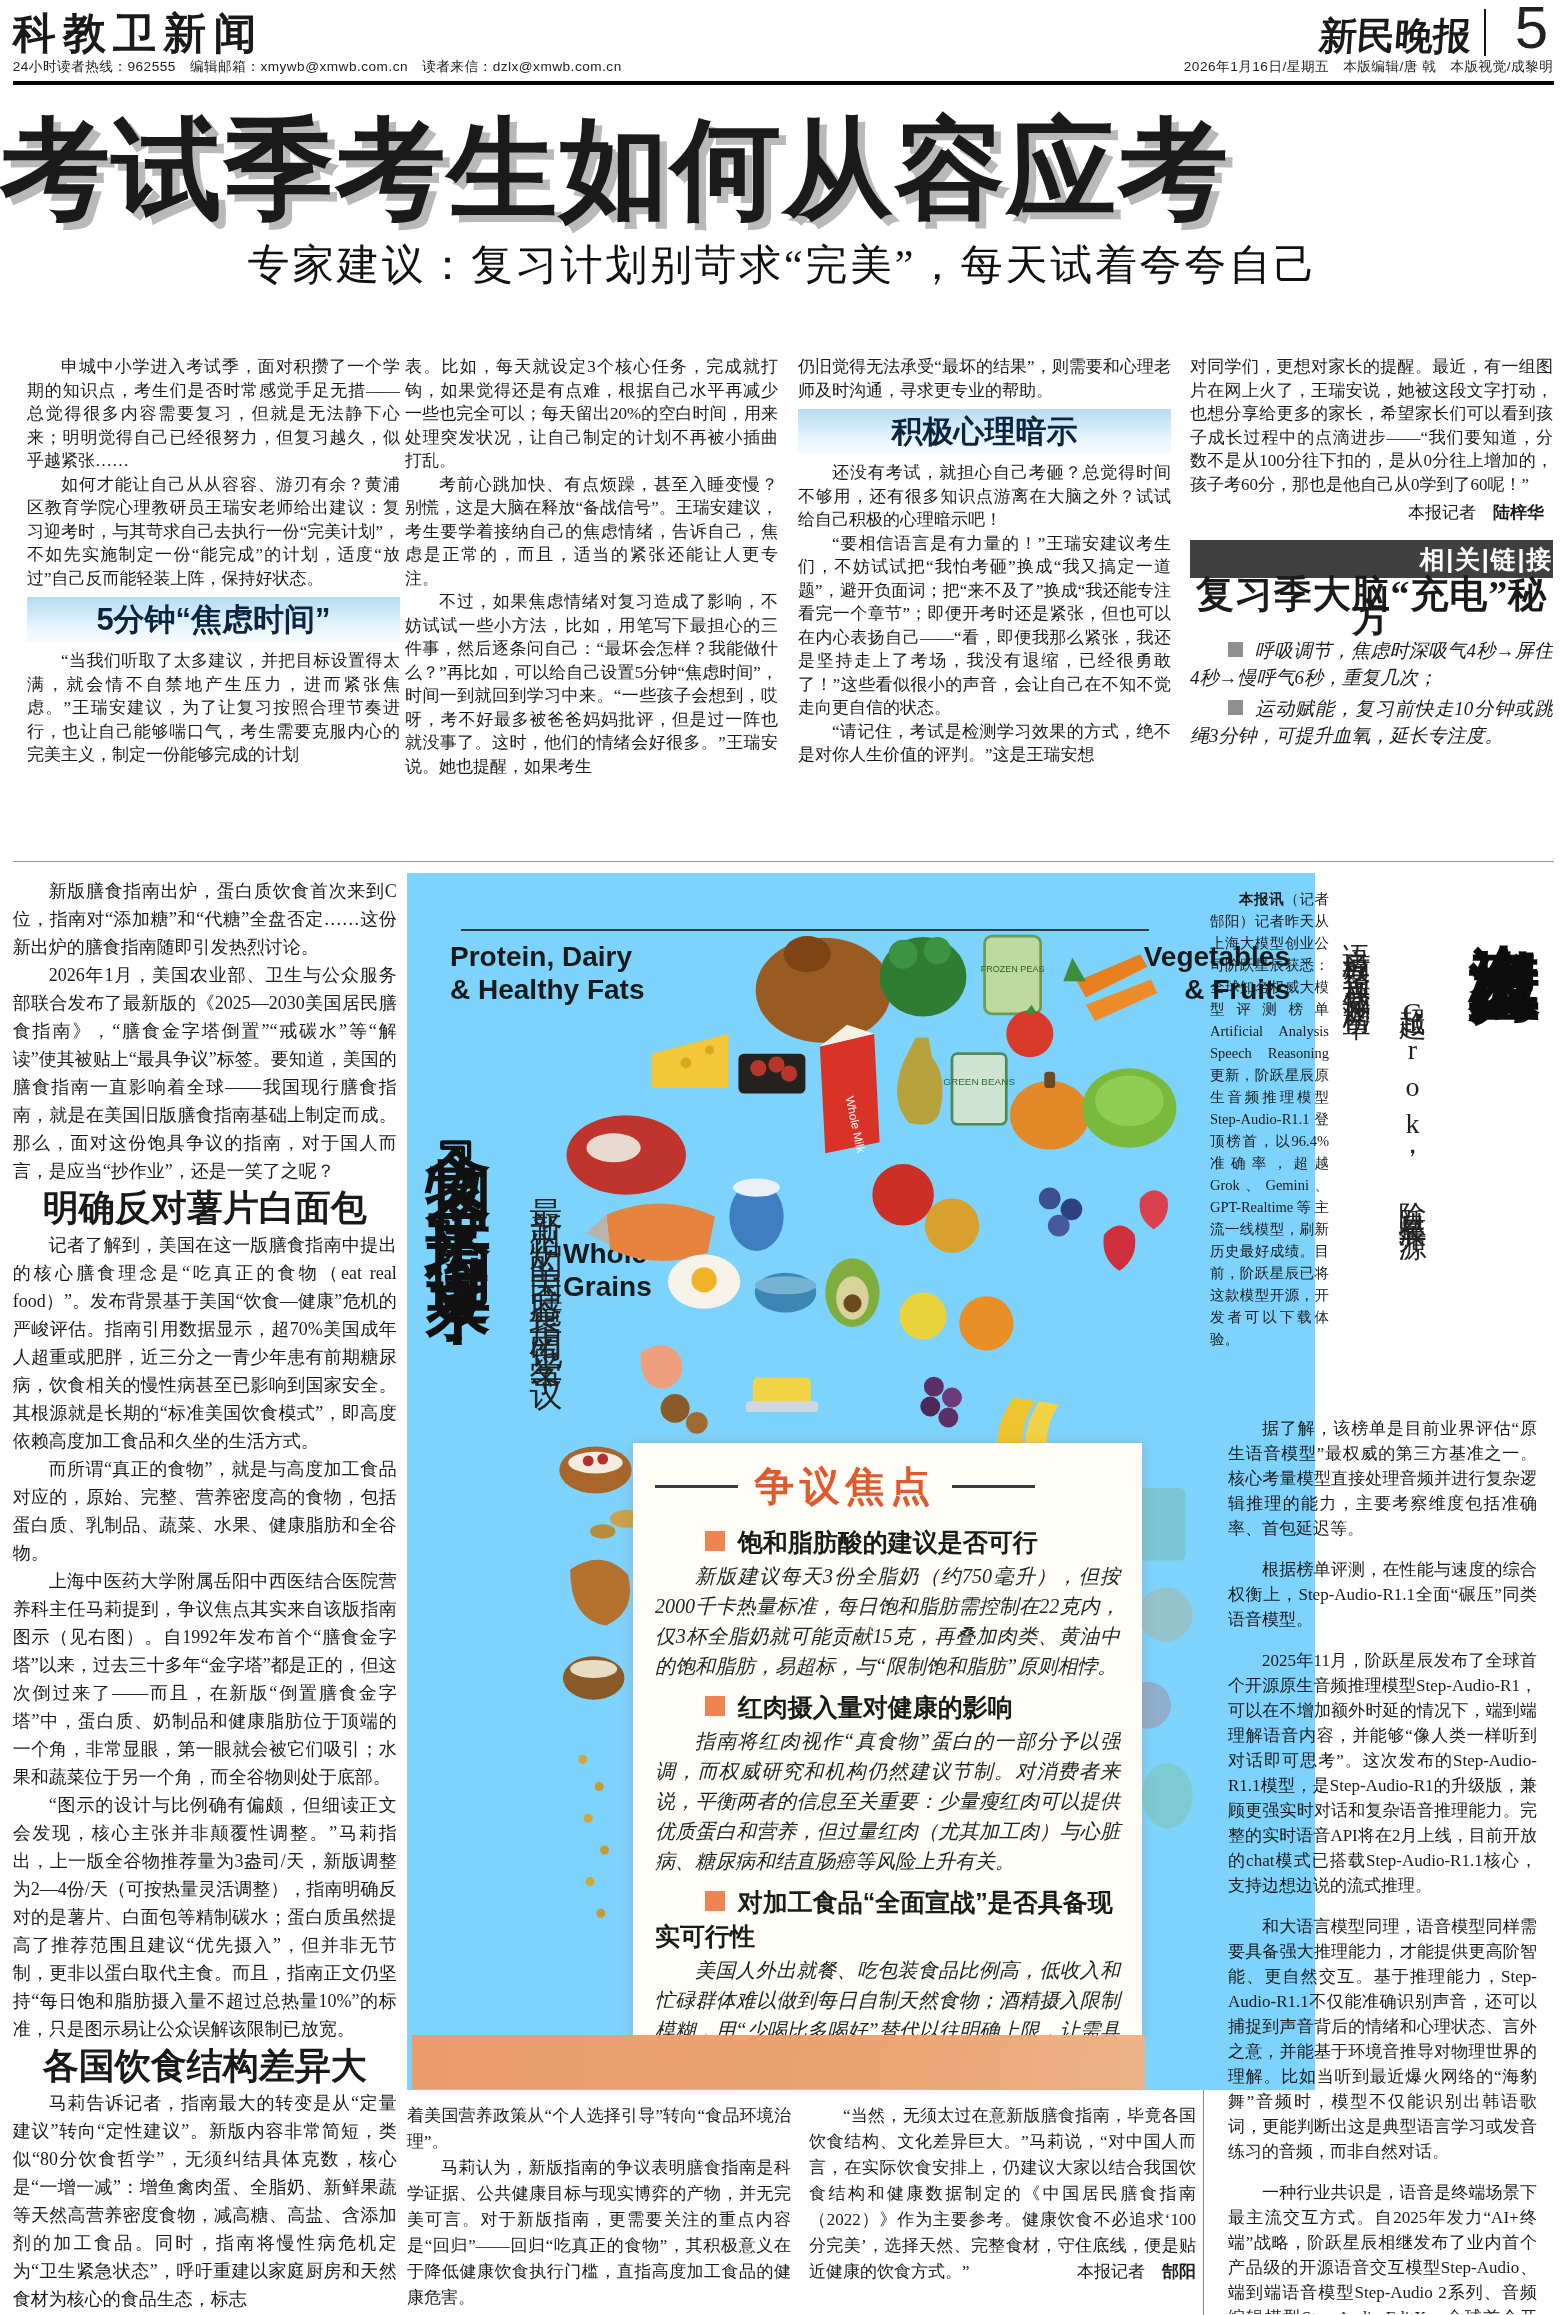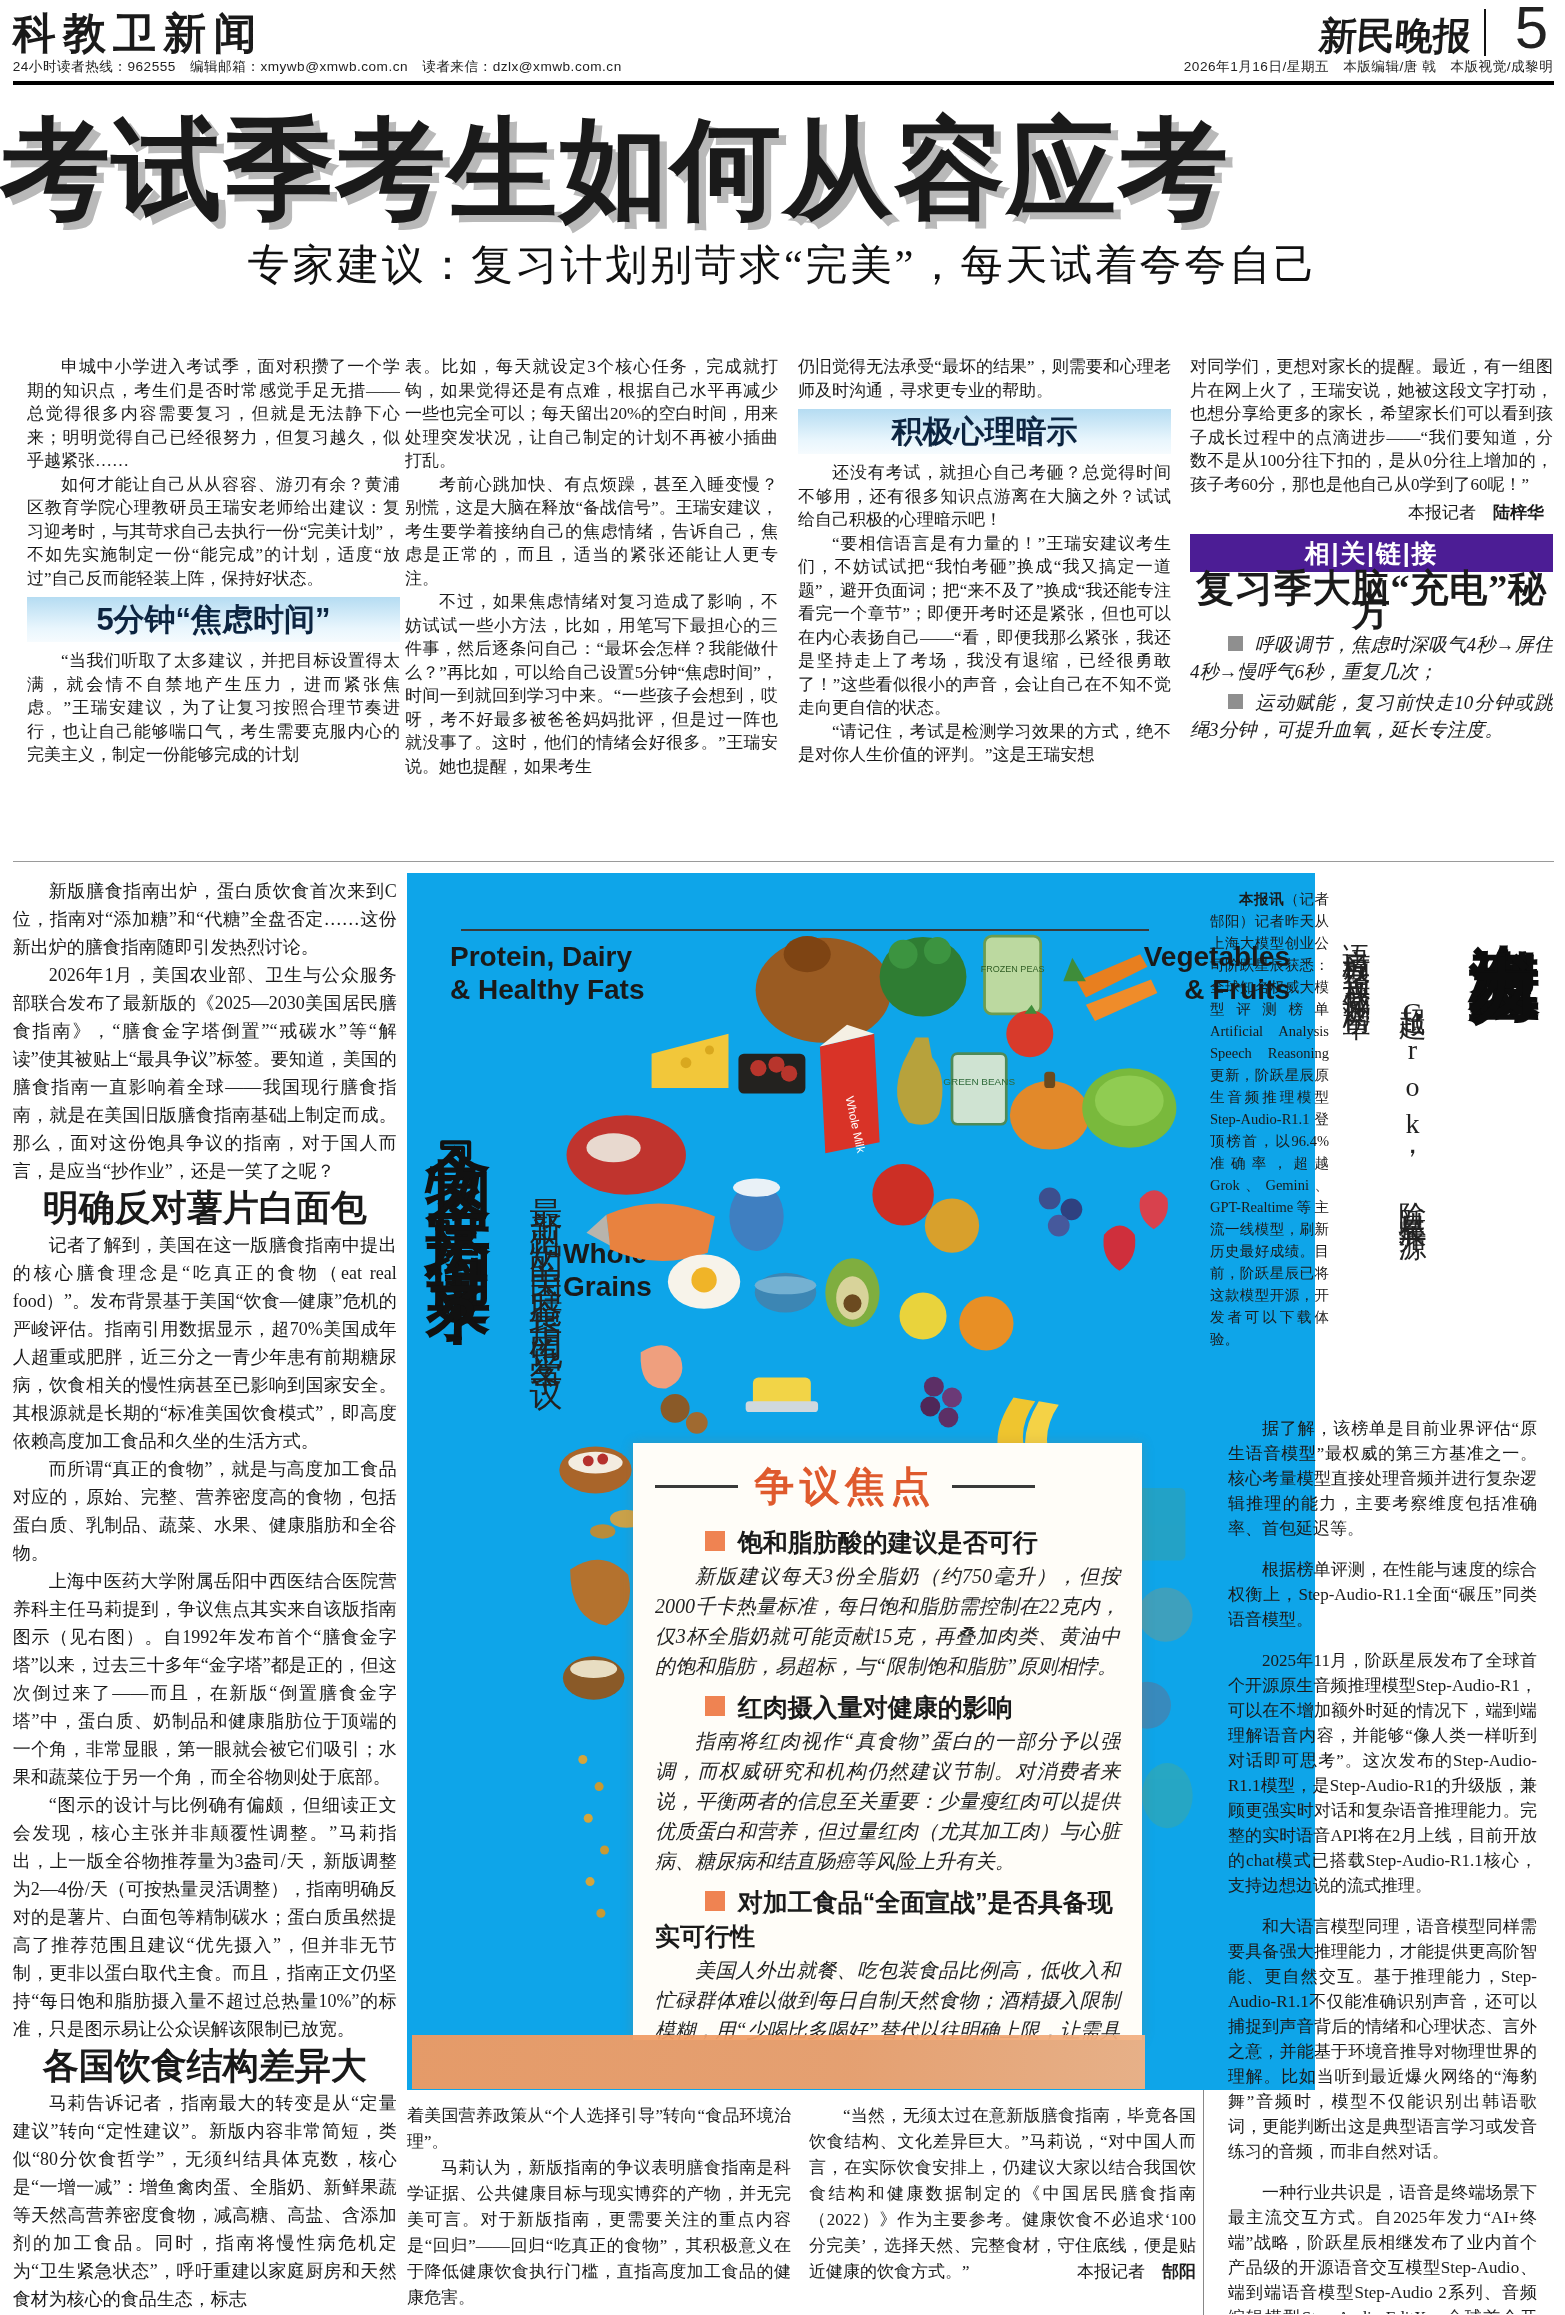--- a/index.html
+++ b/index.html
@@ -23,36 +23,36 @@
   
   .tcol{top:355px;width:373px;height:499px;font-size:17px;line-height:23.5px;text-align:justify;overflow:hidden;}
   .tcol p{margin:0;text-indent:2em;}
   .tcol p.noindent{text-indent:0;}
   .bluehead{margin:7.2px 0 7.2px 0;height:45px;line-height:45px;text-align:center;font-size:31px;font-weight:900;
             color:#0c2440;font-family:"Liberation Sans","DejaVu Sans",sans-serif;
             background:linear-gradient(180deg,#b5dcf2 0%,#e9f6fd 70%,#f6fbfe 100%);text-indent:0;}
   .byline{text-align:right;padding-right:9px;margin-top:5.4px;}
   .byline .nm{font-weight:700;}
   
-  .rel-banner{margin-top:9px;height:38px;line-height:38px;background:#4c1d95;color:#fff;text-align:center;
+  .rel-banner{margin-top:15px;height:38px;line-height:38px;background:#404040;color:#fff;text-align:right;
               font-size:25px;font-weight:700;font-family:"Liberation Sans","DejaVu Sans",sans-serif;letter-spacing:1.8px;}
   .rel-title{margin-top:5.4px;text-align:center;font-size:38px;font-weight:900;letter-spacing:0.9px;}
   .rel-tips{margin-top:7.2px;font-size:19px;line-height:27px;font-style:italic;text-align:justify;}
   .rel-tips .tip{margin-bottom:3.6px;text-indent:2em;}
   .sq{display:inline-block;width:15.4px;height:15.4px;background:#8f8f8f;margin-right:11px;}
   
   .mid-rule{left:12.7px;top:861px;width:1541px;height:0.9px;background:#9a9a9a;}
   .right-vrule{left:1203px;top:876px;width:0.9px;height:1440px;background:#888;}
   
   .fcol{left:12.7px;top:877px;width:384px;height:1435px;font-size:18px;line-height:28px;text-align:justify;overflow:hidden;}
   .fcol p{margin:0;text-indent:2em;}
   .fhead{margin:9px 0;text-align:center;font-size:36px;font-weight:900;
          font-family:"Liberation Sans","DejaVu Sans",sans-serif;text-indent:0;}
   
-  .graphic{left:407px;top:873px;width:908px;height:1217px;background:#0ea5e9;overflow:hidden;}
+  .graphic{left:407px;top:873px;width:908px;height:1217px;background:#7dd3fc;overflow:hidden;}
   .g-topline{position:absolute;left:54px;top:56px;width:688px;height:1.8px;background:#3a3a3a;}
   .g-label{position:absolute;font-size:28px;font-weight:900;font-family:"Liberation Sans","DejaVu Sans",sans-serif;line-height:33px;}
   .g-label-protein{left:43px;top:67px;}
   .g-label-veg{right:25px;top:67px;text-align:right;}
   .g-label-grains{left:156px;top:364px;}
   .vtitle{position:absolute;left:7.2px;top:219px;writing-mode:vertical-rl;text-orientation:upright;
           font-size:65px;font-weight:900;font-family:"Liberation Sans","DejaVu Sans",sans-serif;letter-spacing:14.5px;color:#111;}
   .vsub{position:absolute;left:116px;top:299px;writing-mode:vertical-rl;text-orientation:upright;
         font-size:33px;letter-spacing:12.7px;color:#222;}
   

